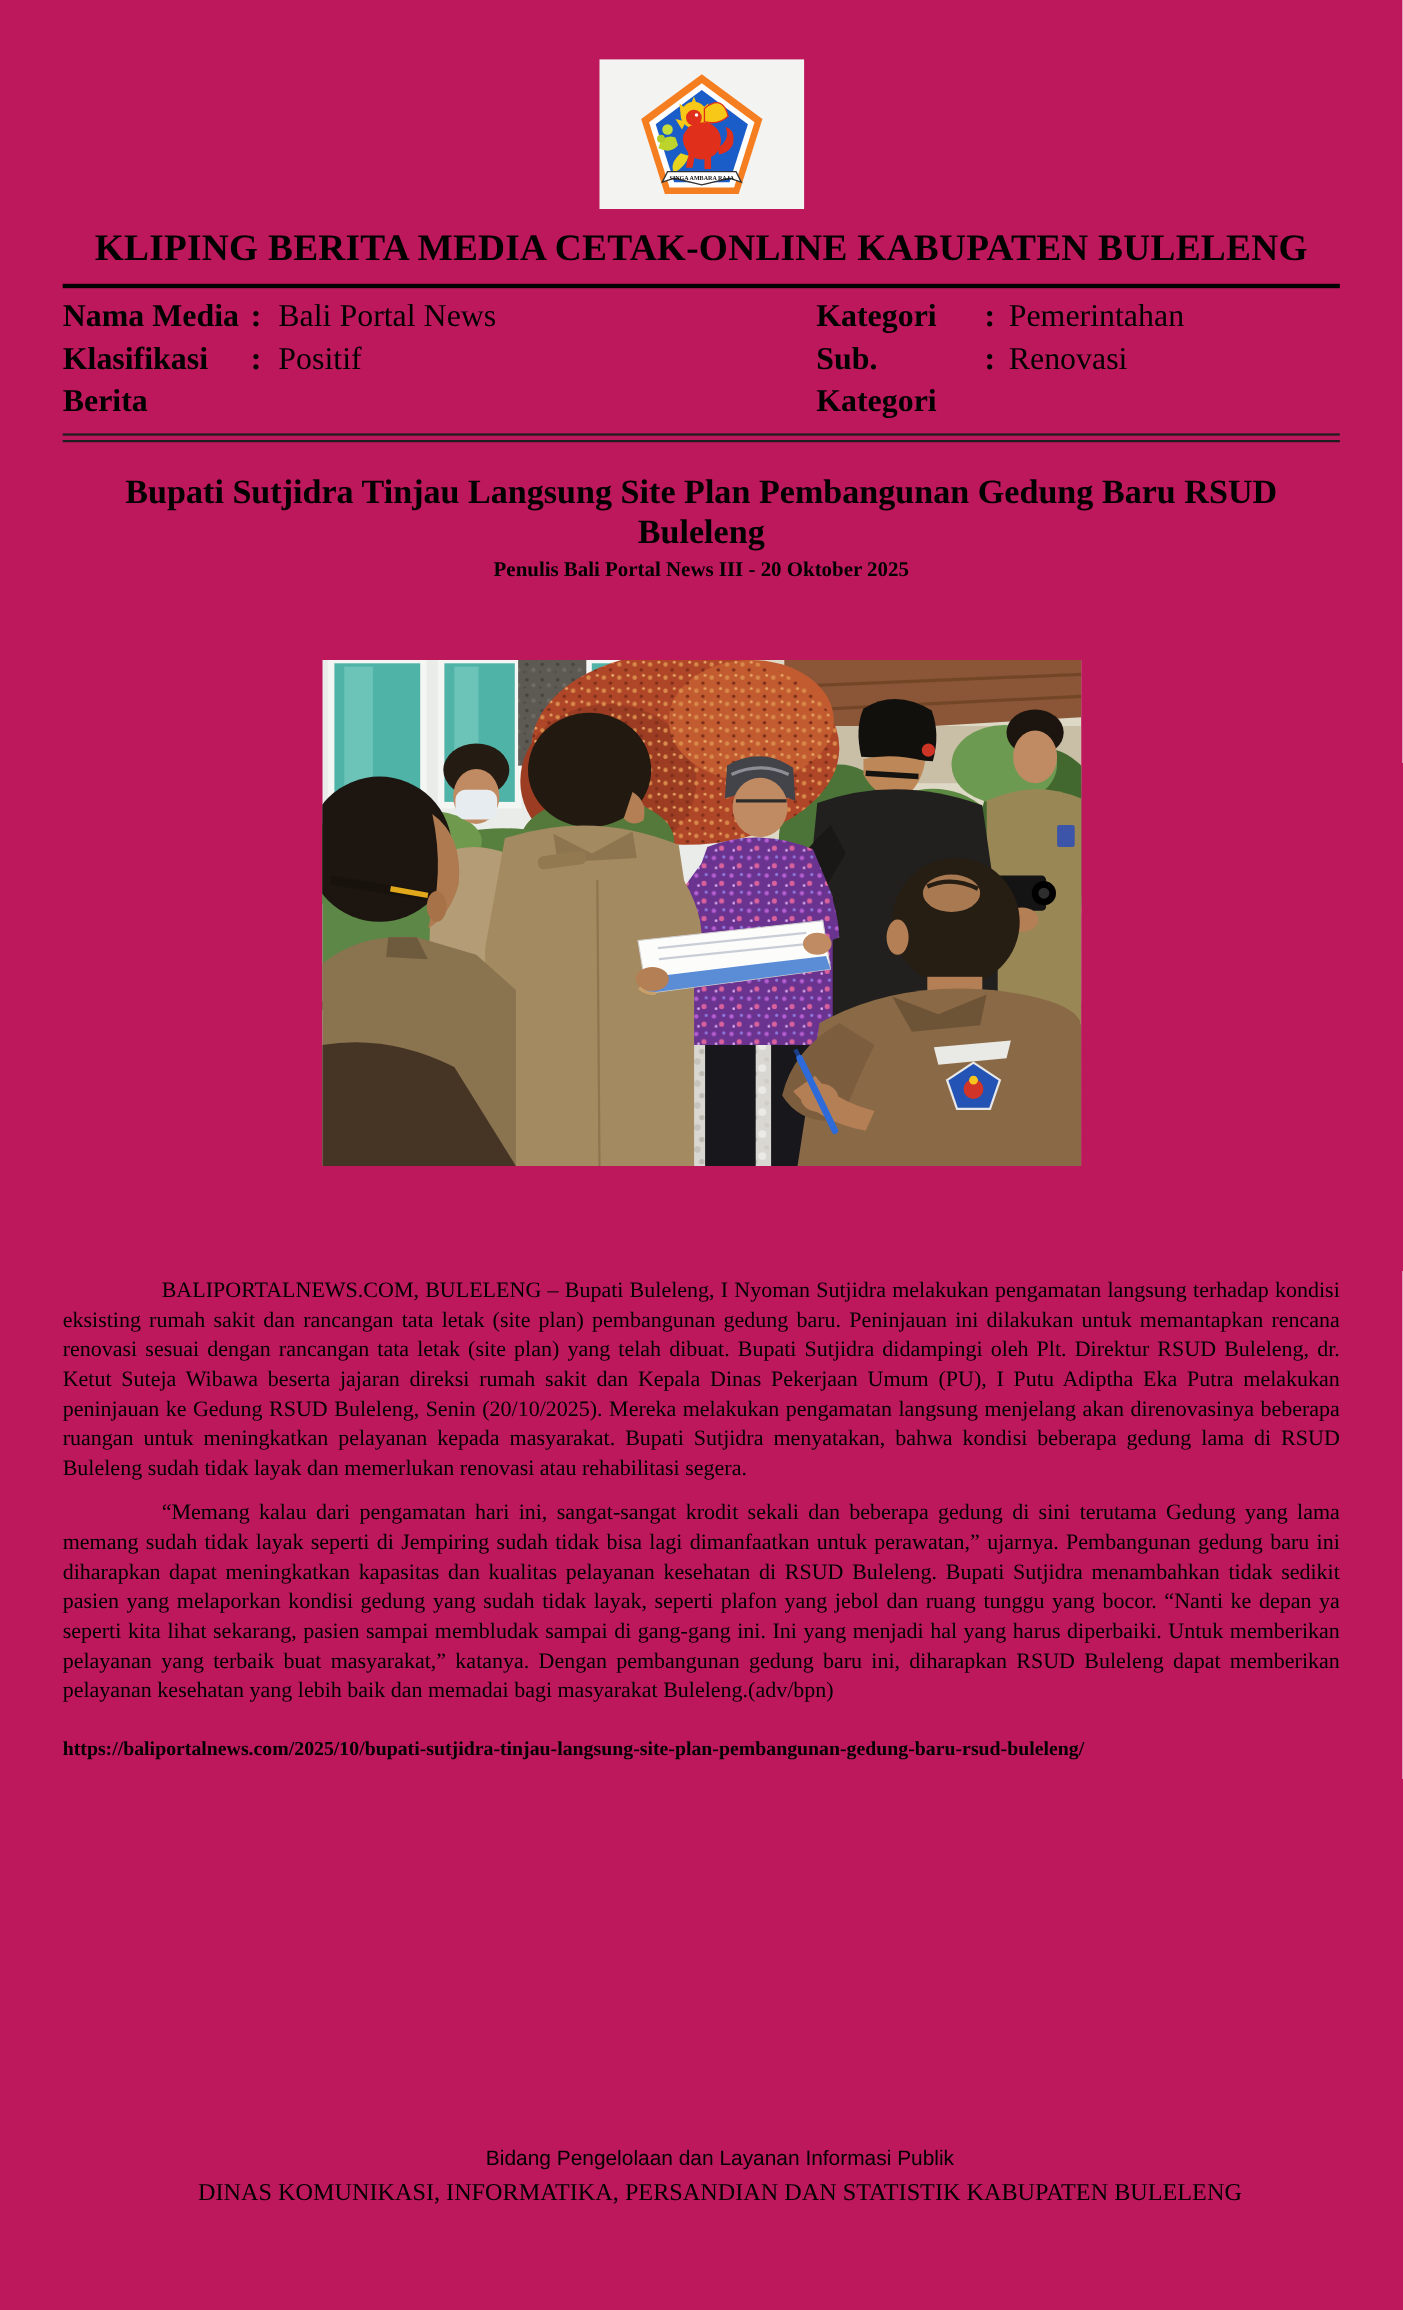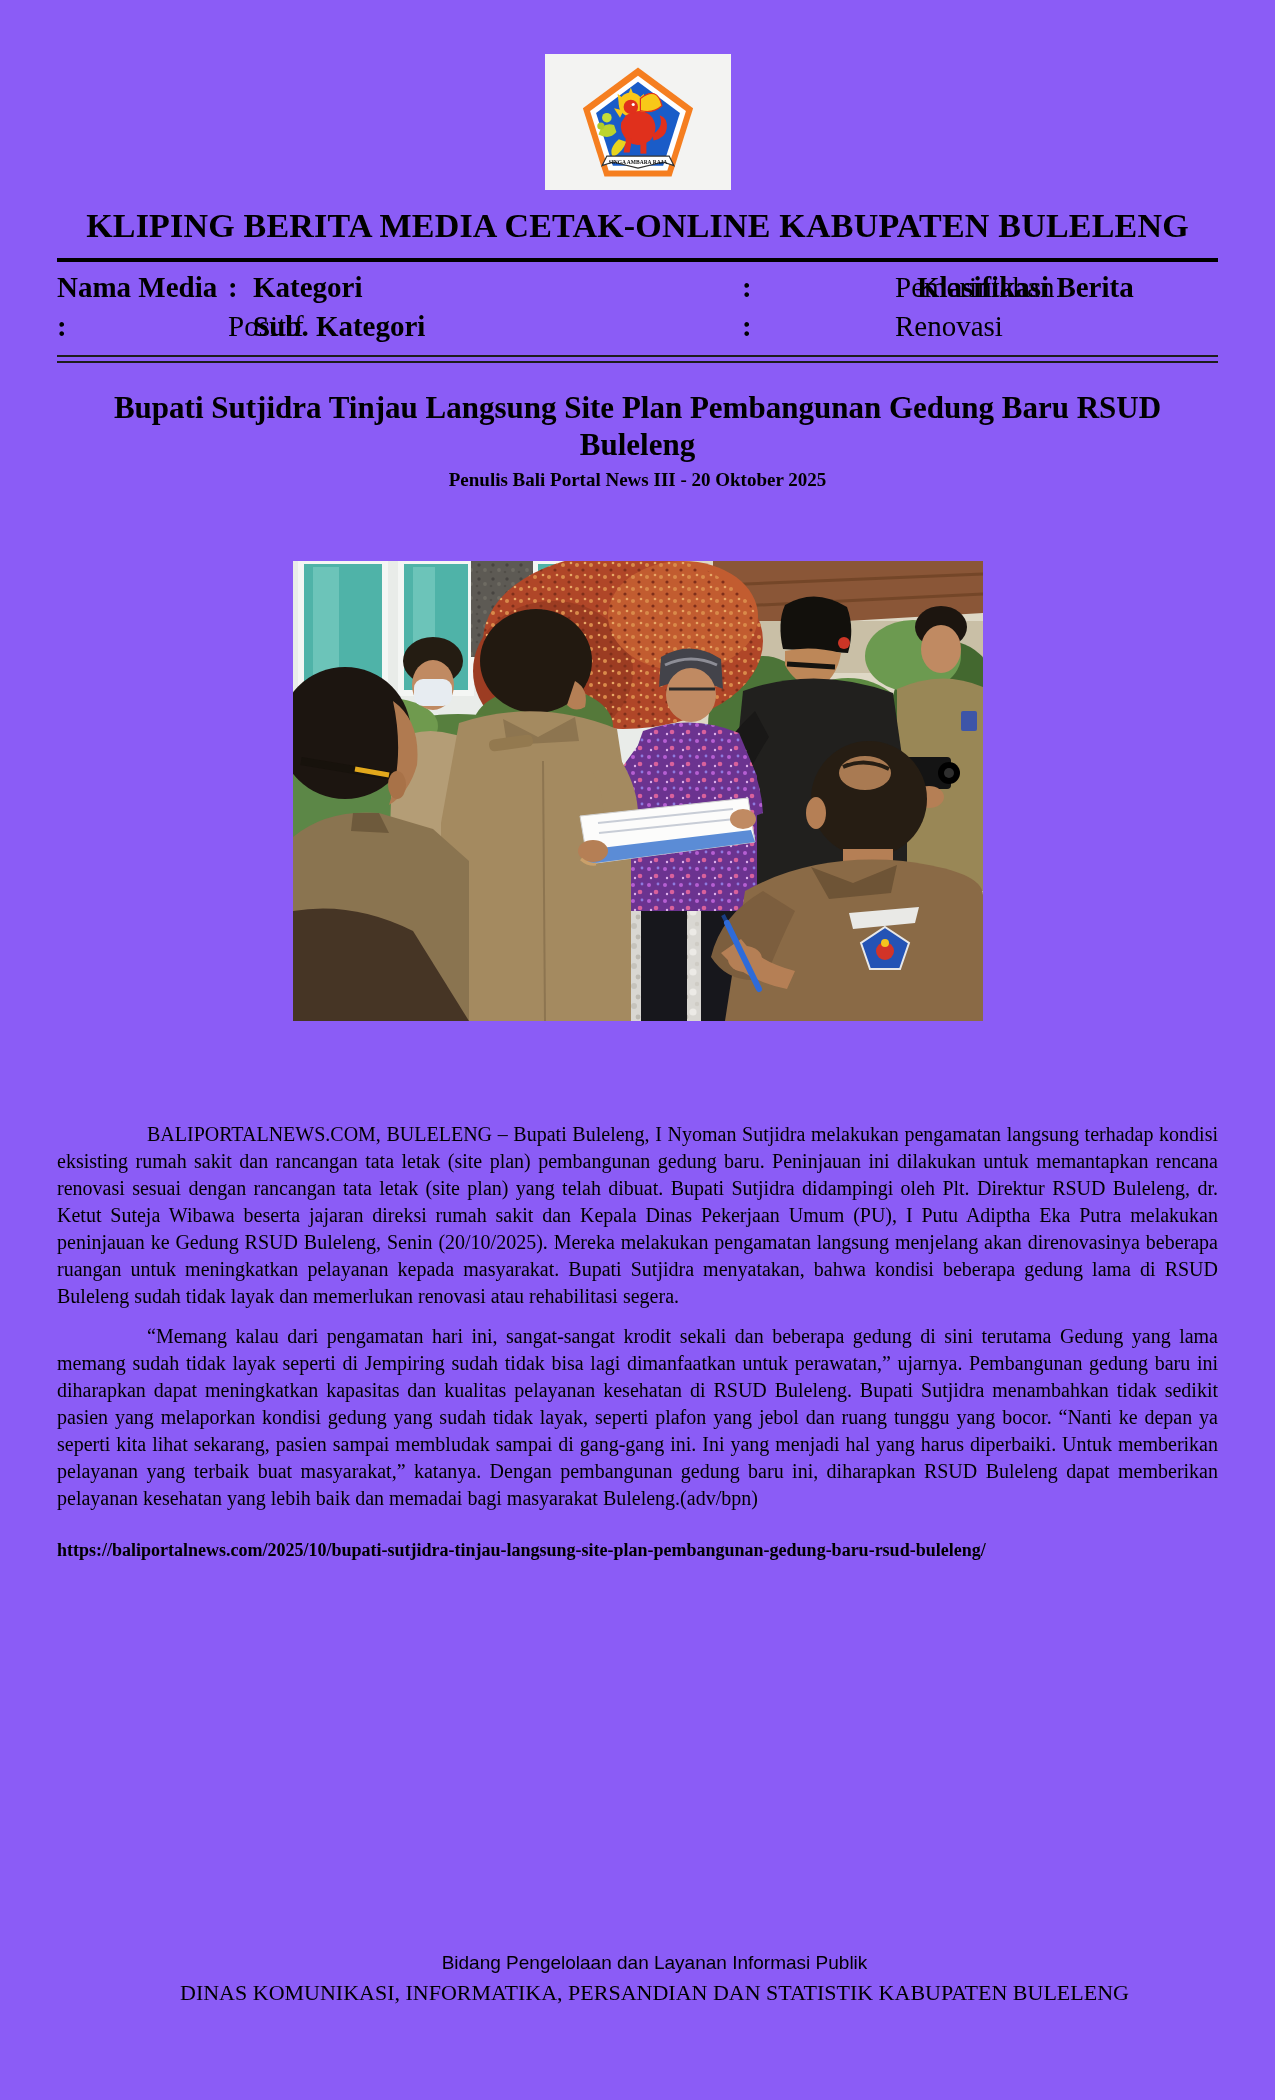--- a/index.html
+++ b/index.html
@@ -1,18 +1,18 @@
 <!DOCTYPE html>
 <html><head>
 <meta charset="utf-8">
 <style>
   html,body { margin:0; padding:0; background:#ffffff; }
   .page {
     position:relative; width:1275px; height:2100px; margin:0 auto;
-    background:#8b5cf6; overflow:hidden; color:#000;
+    background:#be185d; overflow:hidden; color:#000;
     font-family:"Liberation Serif", serif;
   }
   .content { margin:0 57px; }
 
   
   .logo-wrap { padding-top:54px; display:flex; justify-content:center; }
   .logo-box {
     width:186px; height:136px; background:#f3f3f2;
     display:flex; align-items:center; justify-content:center;
   }
@@ -95,20 +95,21 @@
   </div>
 
   <div class="content">
 
     <h1 class="header-title">KLIPING BERITA MEDIA CETAK-ONLINE KABUPATEN BULELENG</h1>
     <div class="rule-thick"></div>
 
     <div class="meta">
       <span class="lbl">Nama Media</span>
       <span class="lbl">:</span>
+      <span>Bali Portal News</span>
       <span class="lbl">Kategori</span>
       <span class="lbl">:</span>
       <span>Pemerintahan</span>
 
       <span class="lbl">Klasifikasi Berita</span>
       <span class="lbl">:</span>
       <span>Positif</span>
       <span class="lbl">Sub. Kategori</span>
       <span class="lbl">:</span>
       <span>Renovasi</span>

